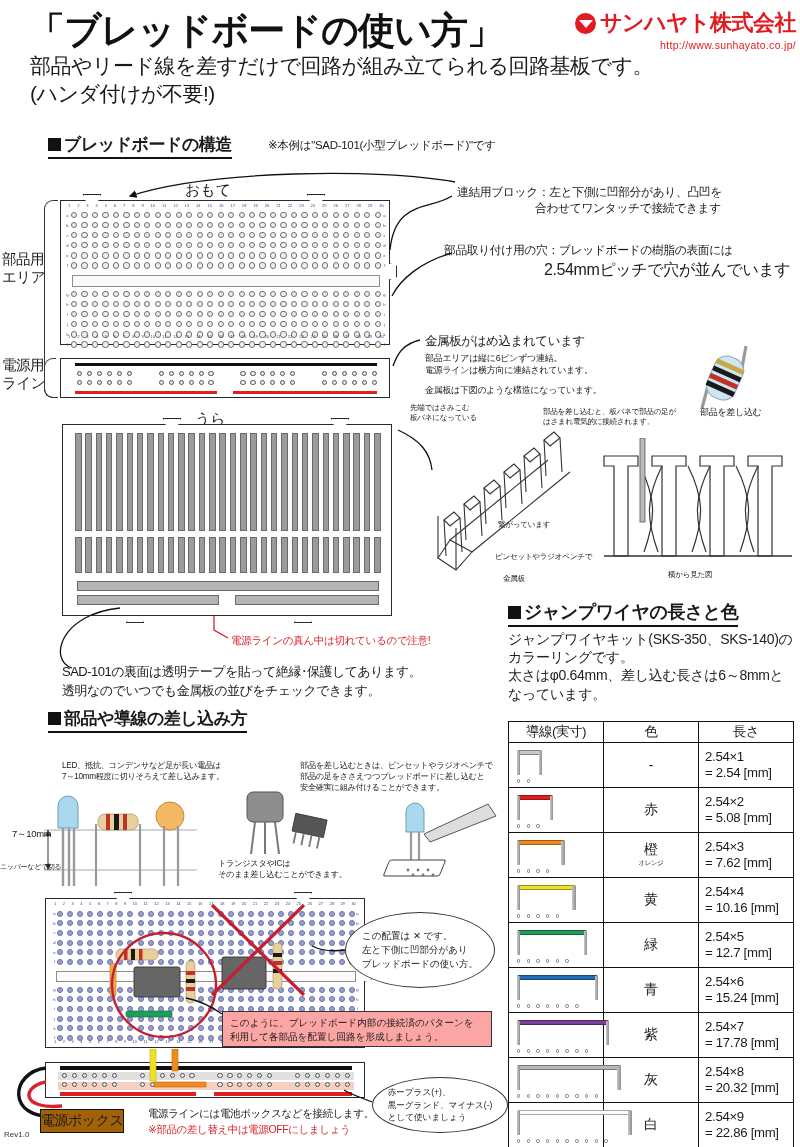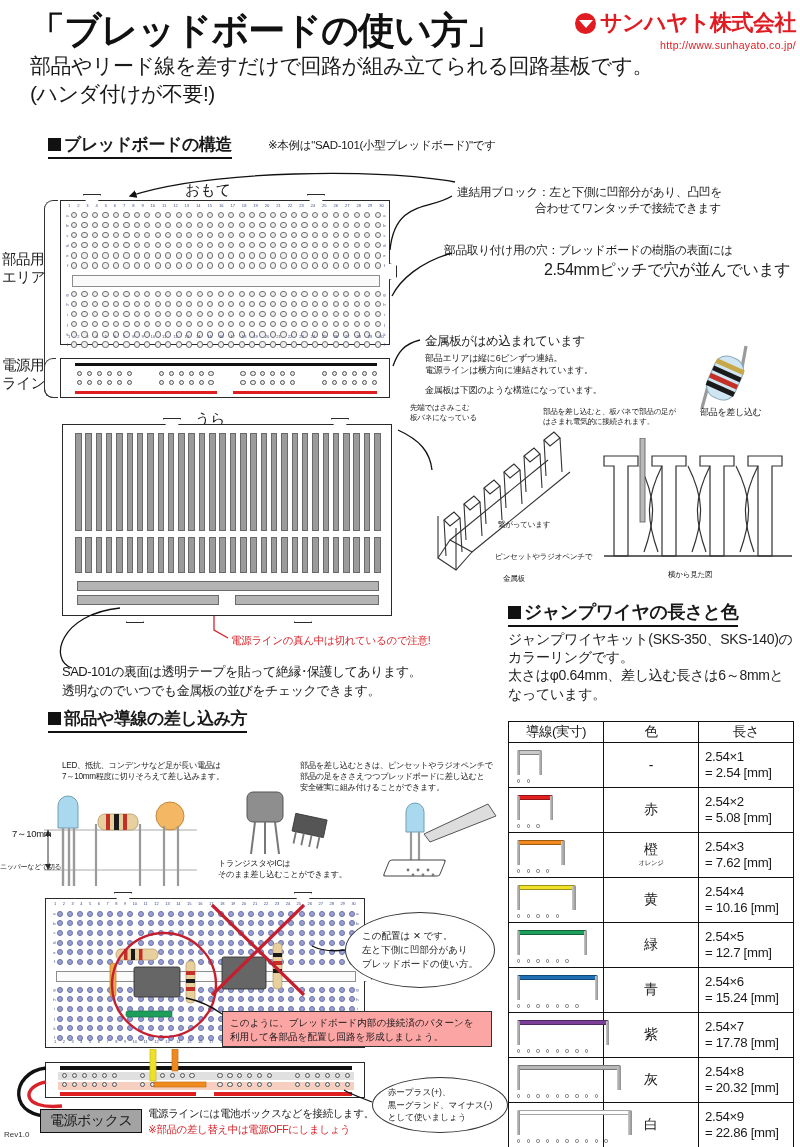--- a/index.html
+++ b/index.html
@@ -182,22 +182,22 @@
   .bubble {
     border: 1.3px solid #333; border-radius: 50%; background: #fff;
     display: flex; align-items: center; justify-content: center;
     text-align: left;
   }
   .boxnote { border: 1.3px solid #333; background: #fca5a5; }
 
   .rev { left: 4px; top: 1130px; font-size: 8px; color: #333; }
 
   .pb-label {
-    border: 1.4px solid #111; background: #a3a3a3;
-    font-size: 14px; padding: 2px 9px; letter-spacing: -0.5px;
+    border: 1.4px solid #111; background: #a16207;
+    font-size: 14px; padding: 2px 0; letter-spacing: -0.5px;
   }
 </style>
 </head>
 <body>
 
 <div class="page">
 
   <div class="abs title-main">「ブレッドボードの使い方」</div>
   <div class="abs title-sub1">部品やリード線を差すだけで回路が組み立てられる回路基板です。</div>
   <div class="abs title-sub2">(ハンダ付けが不要!)</div>

